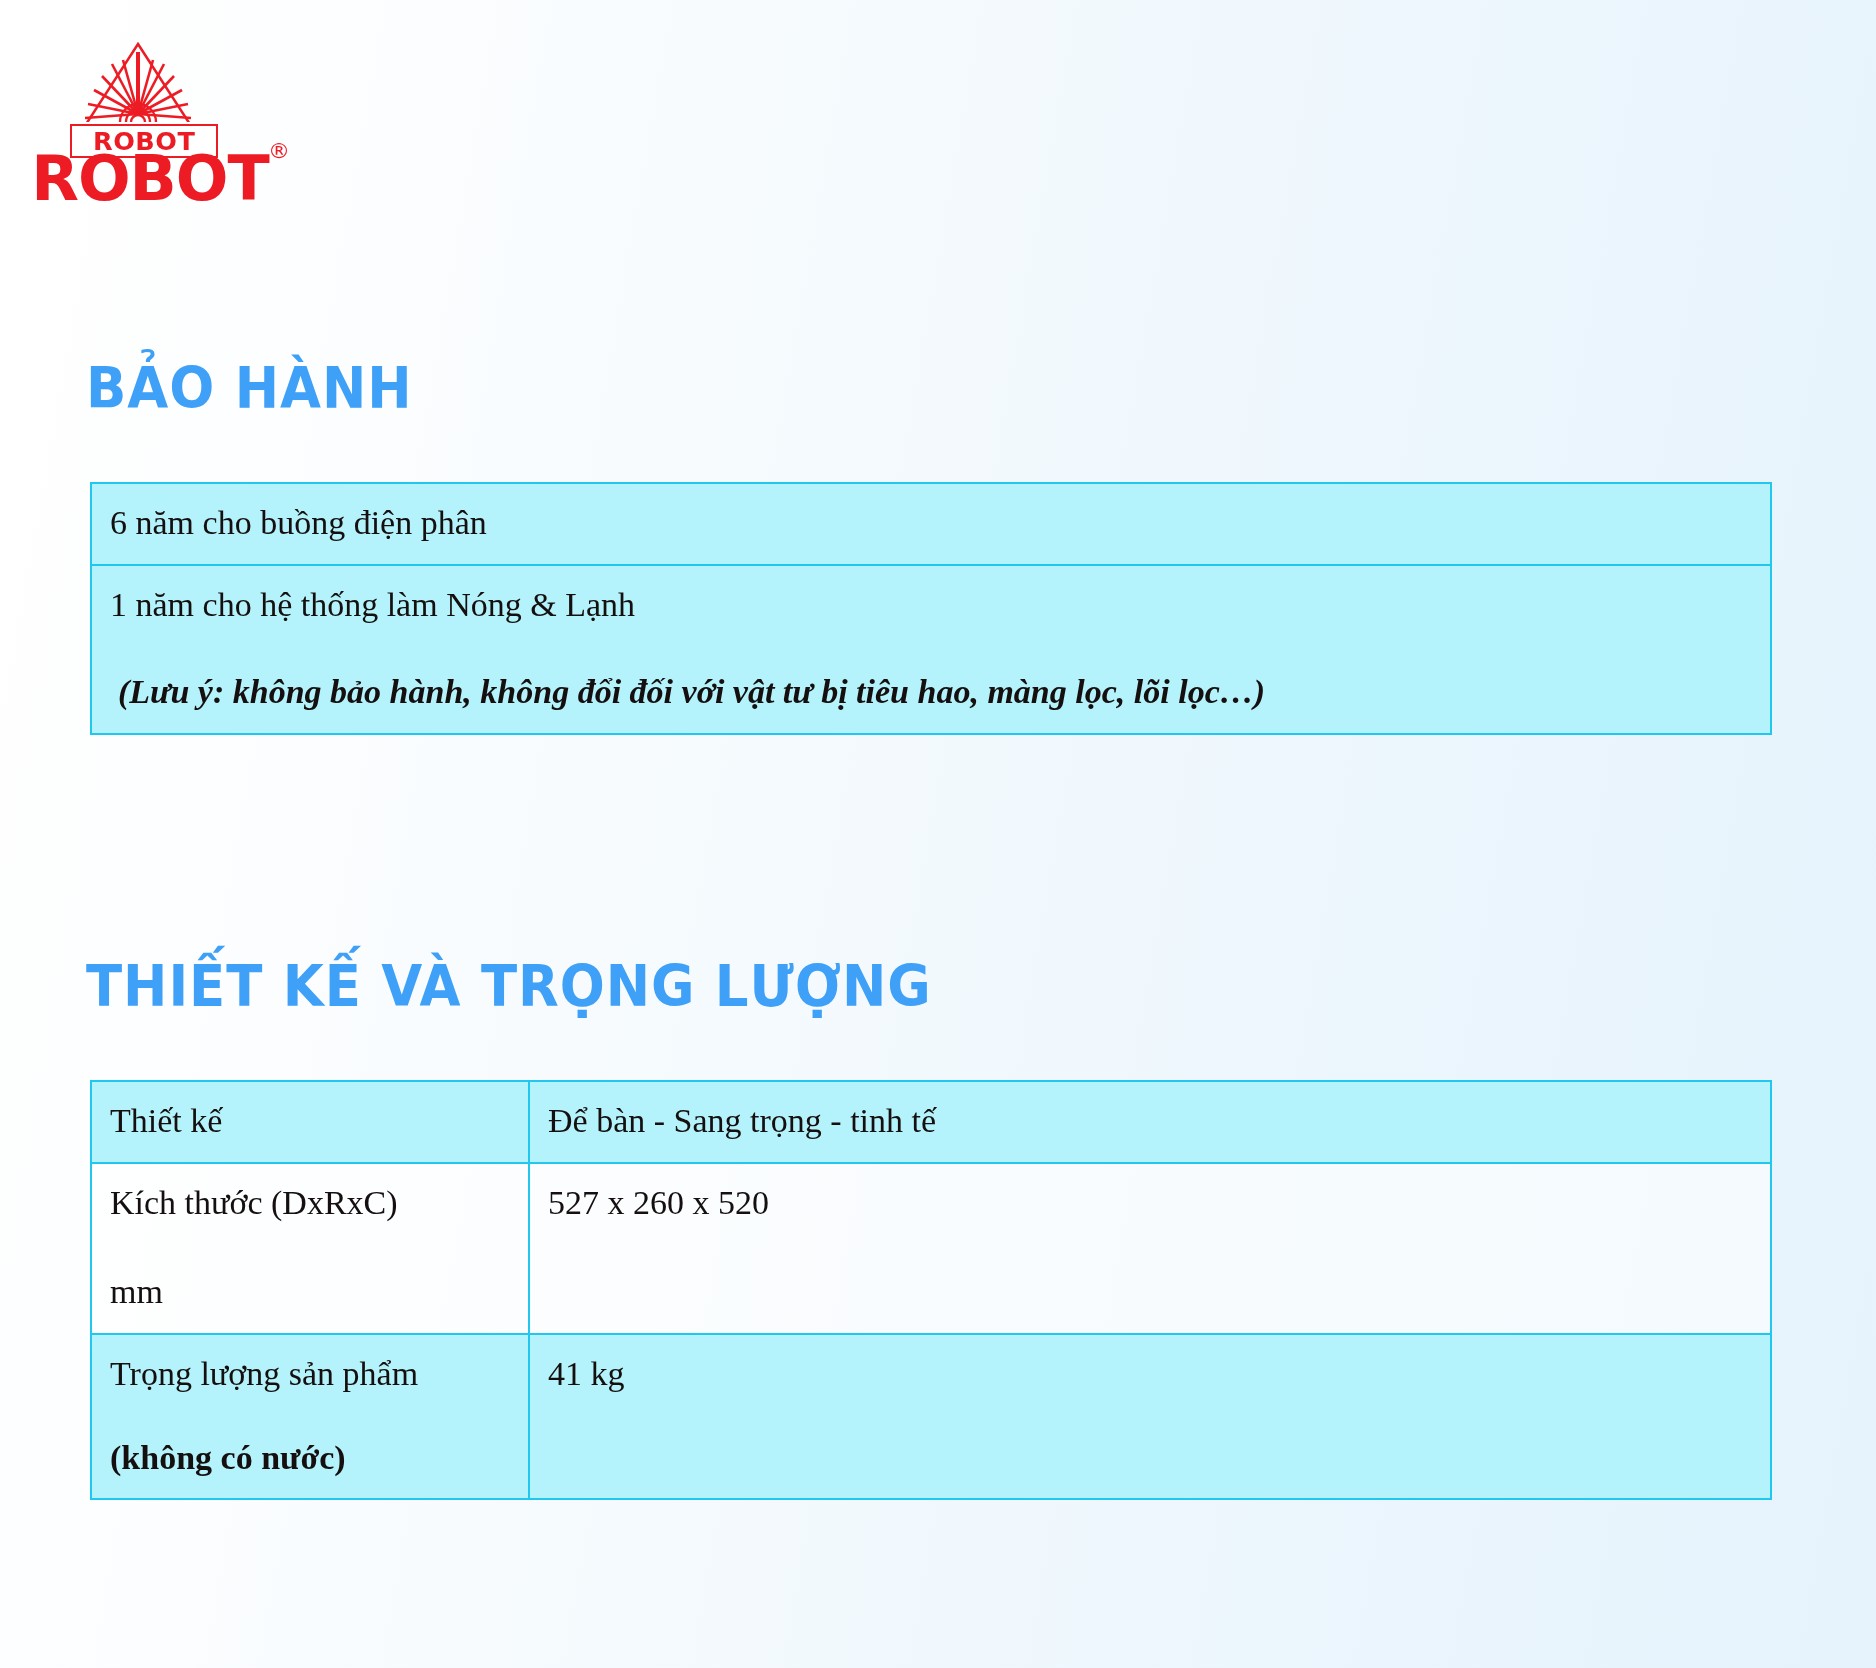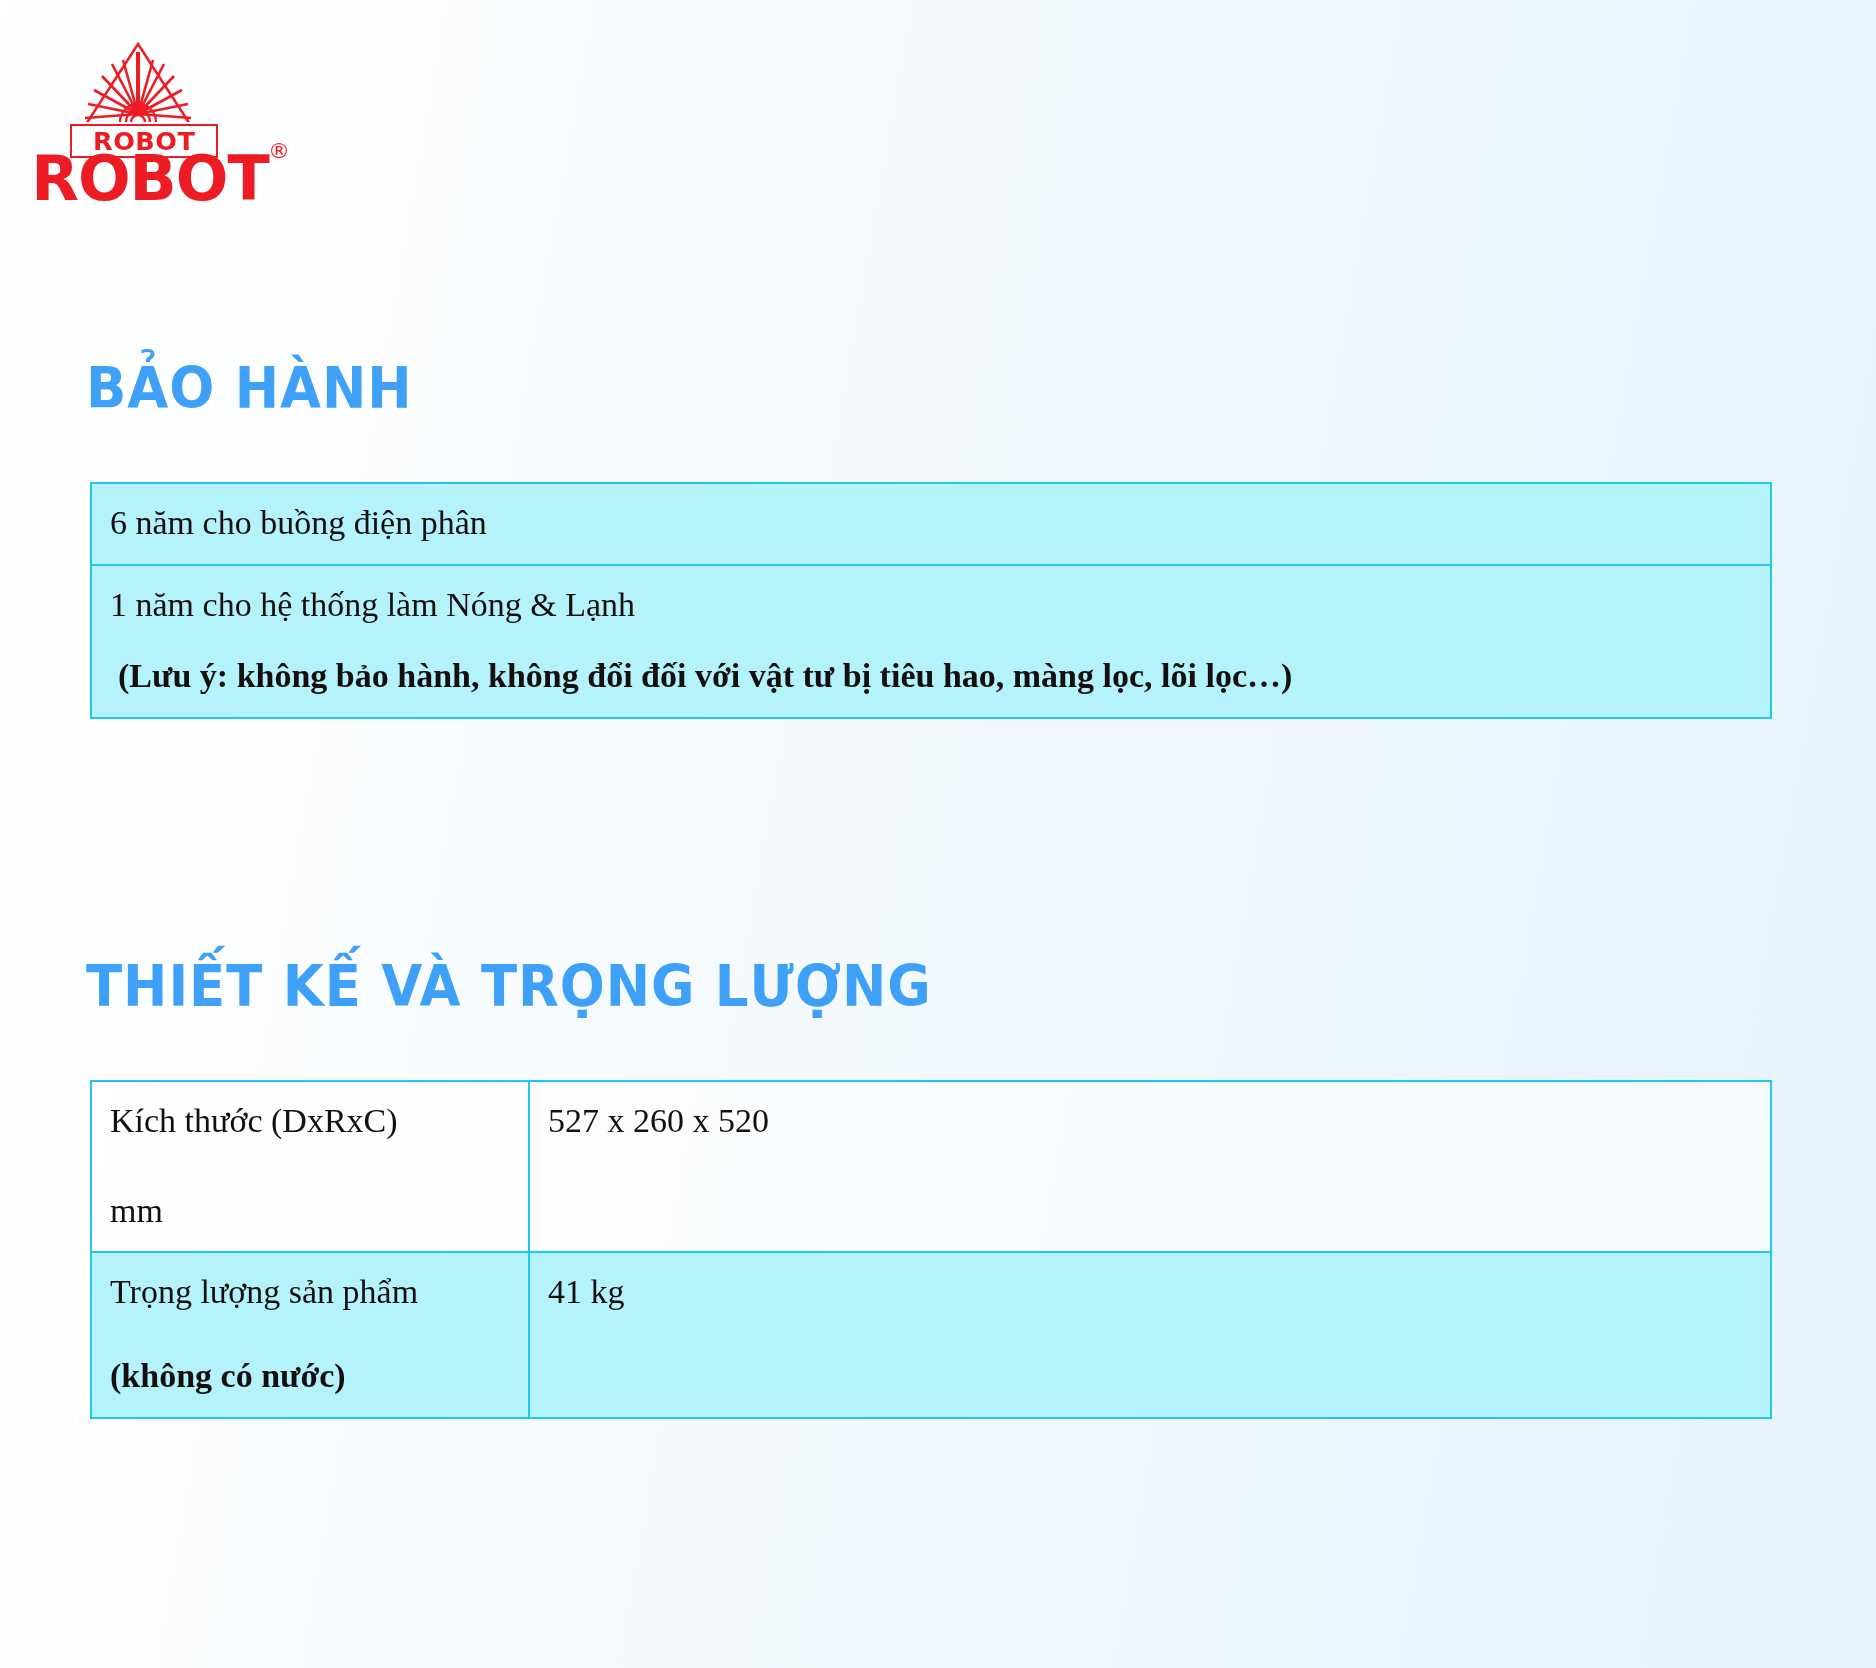--- a/index.html
+++ b/index.html
@@ -126,22 +126,23 @@
     padding: 14px 18px 16px 18px;
     vertical-align: top;
     line-height: 1.46;
     font-family: "Liberation Serif", serif;
   }
   .row-tint td { background: #b5f3fc; }
   .row-plain td { background: rgba(255,255,255,0.55); }
 
   .cell-note {
     display: block;
-    margin-top: 22px;
-    font-weight: bold;
+    margin-top: 38px;
+    font-weight: bold;
+    font-style: italic;
     padding-left: 8px;
   }
   .cell-sub {
     display: block;
     margin-top: 34px;
     font-weight: bold;
   }
   .cell-line2 {
     display: block;
     margin-top: 40px;
@@ -202,20 +203,28 @@
         <span class="cell-note">(Lưu ý: không bảo hành, không đổi đối với vật tư bị tiêu hao, màng lọc, lõi lọc…)</span>
       </td>
     </tr>
   </tbody>
 </table>
 
 <div class="heading" id="heading-design">THIẾT KẾ VÀ TRỌNG LƯỢNG</div>
 
 <table class="tbl" id="design-table">
   <tbody>
+    <tr class="row-tint">
+      <td class="col-label">
+        <span>Thiết kế</span>
+      </td>
+      <td>
+        <span>Để bàn - Sang trọng - tinh tế</span>
+      </td>
+    </tr>
     <tr class="row-plain">
       <td class="col-label">
         <span>Kích thước (DxRxC)</span>
         <span class="cell-line2">mm</span>
       </td>
       <td>
         <span>527 x 260 x 520</span>
       </td>
     </tr>
     <tr class="row-tint">

